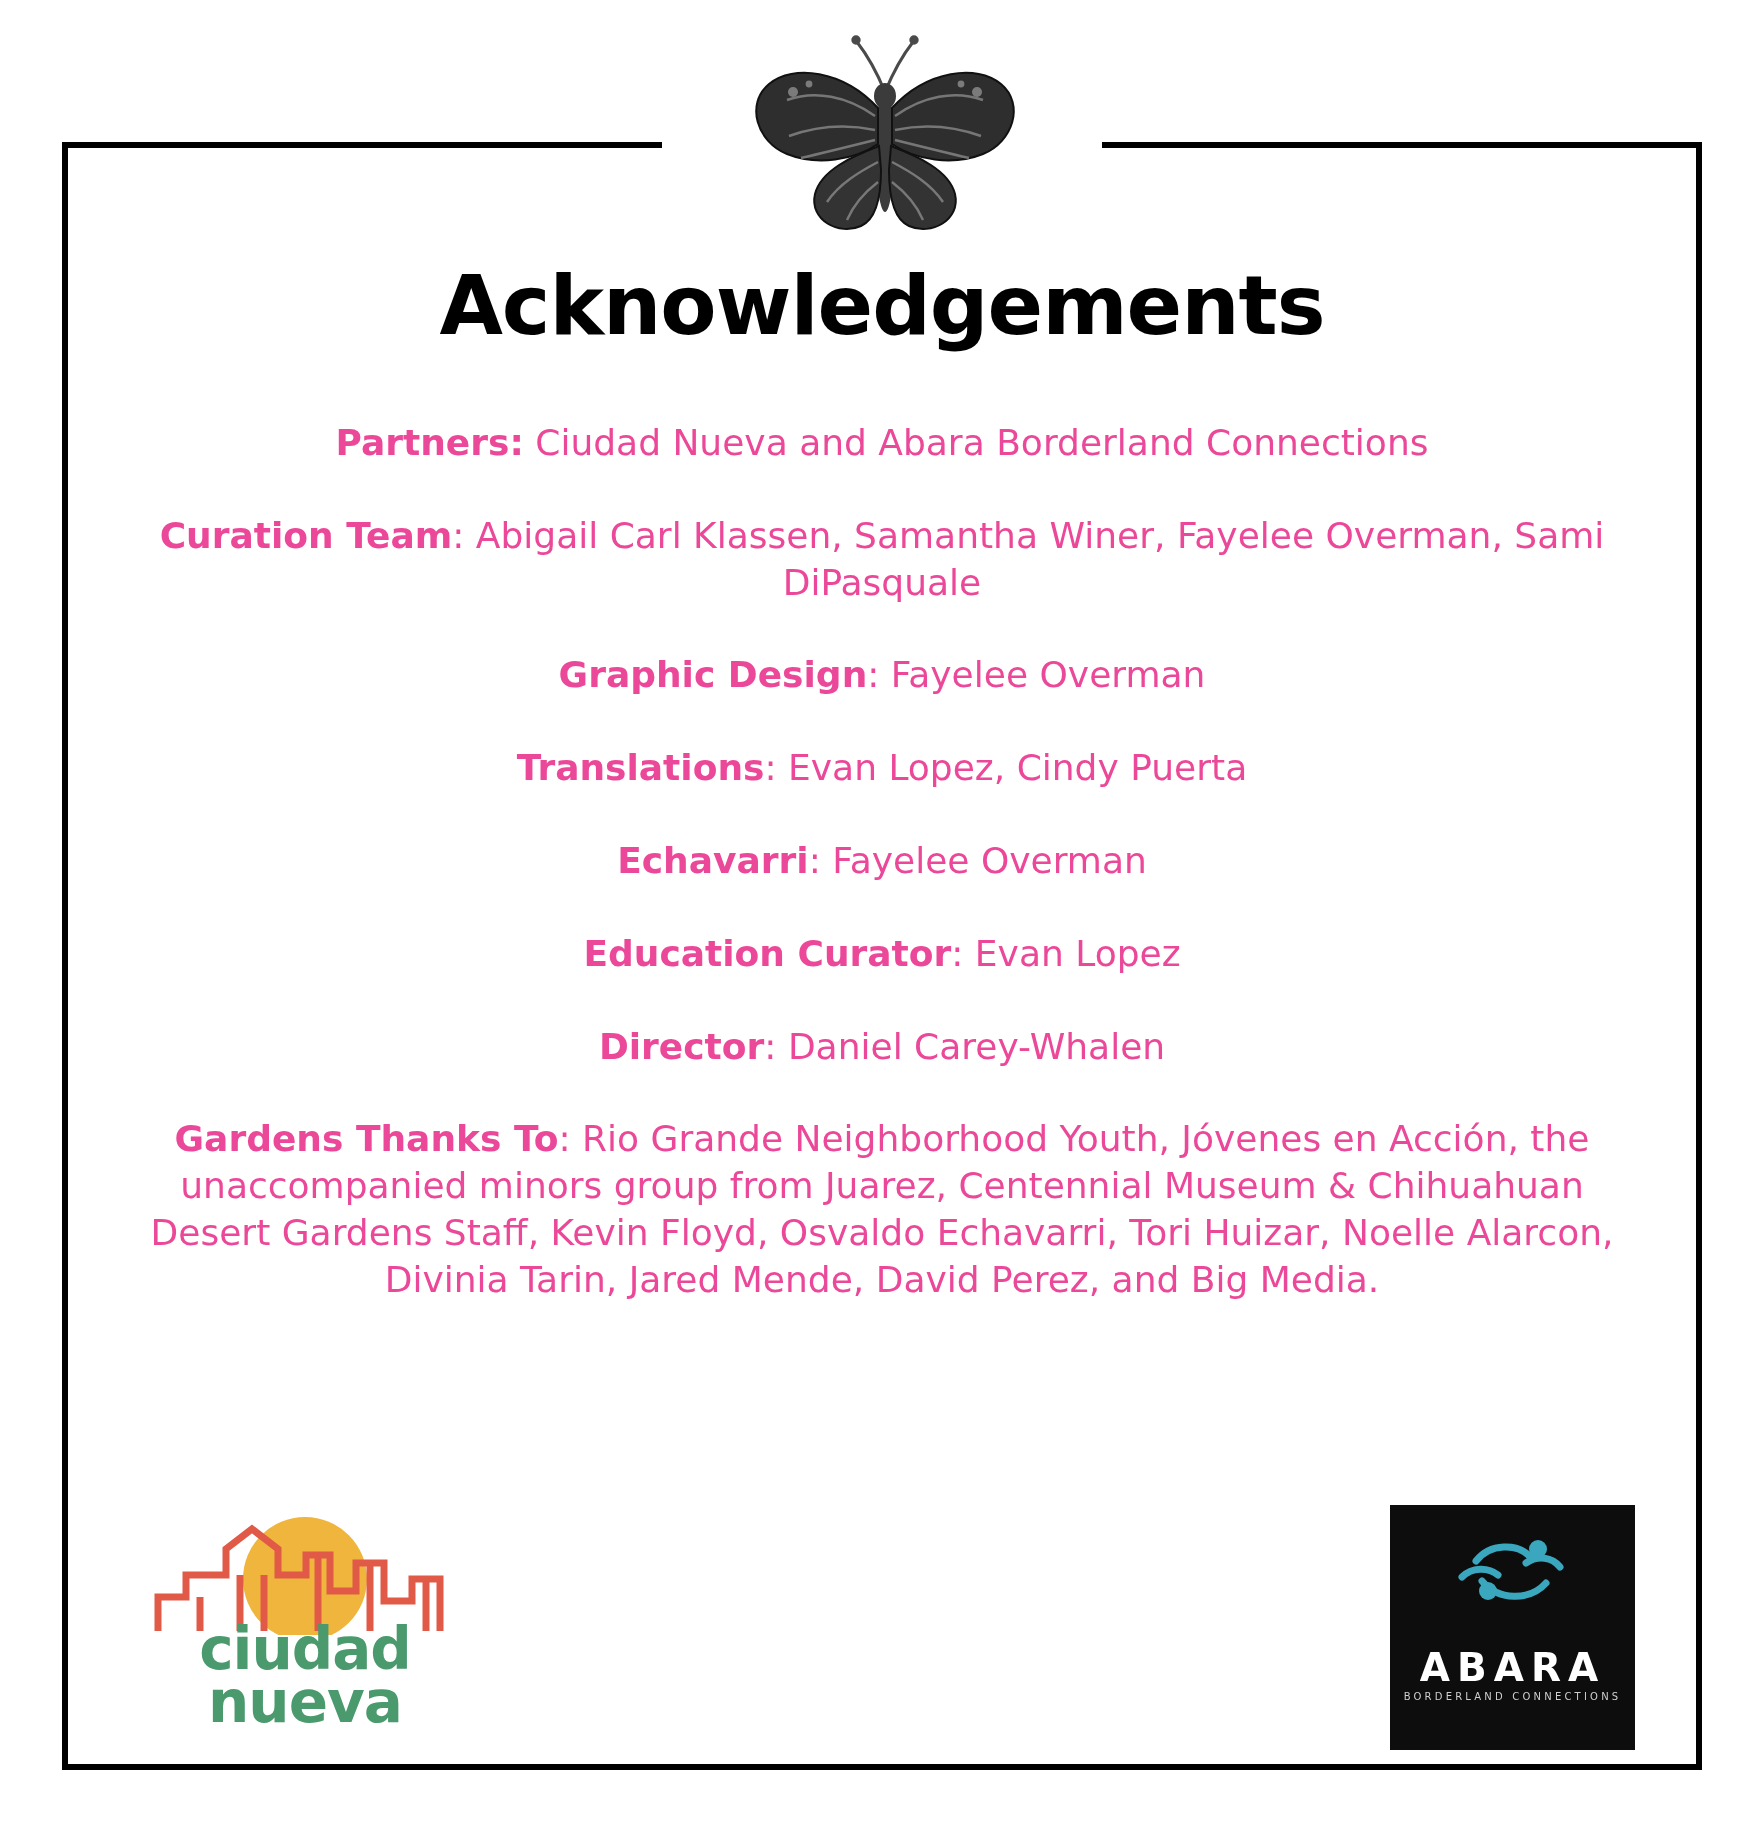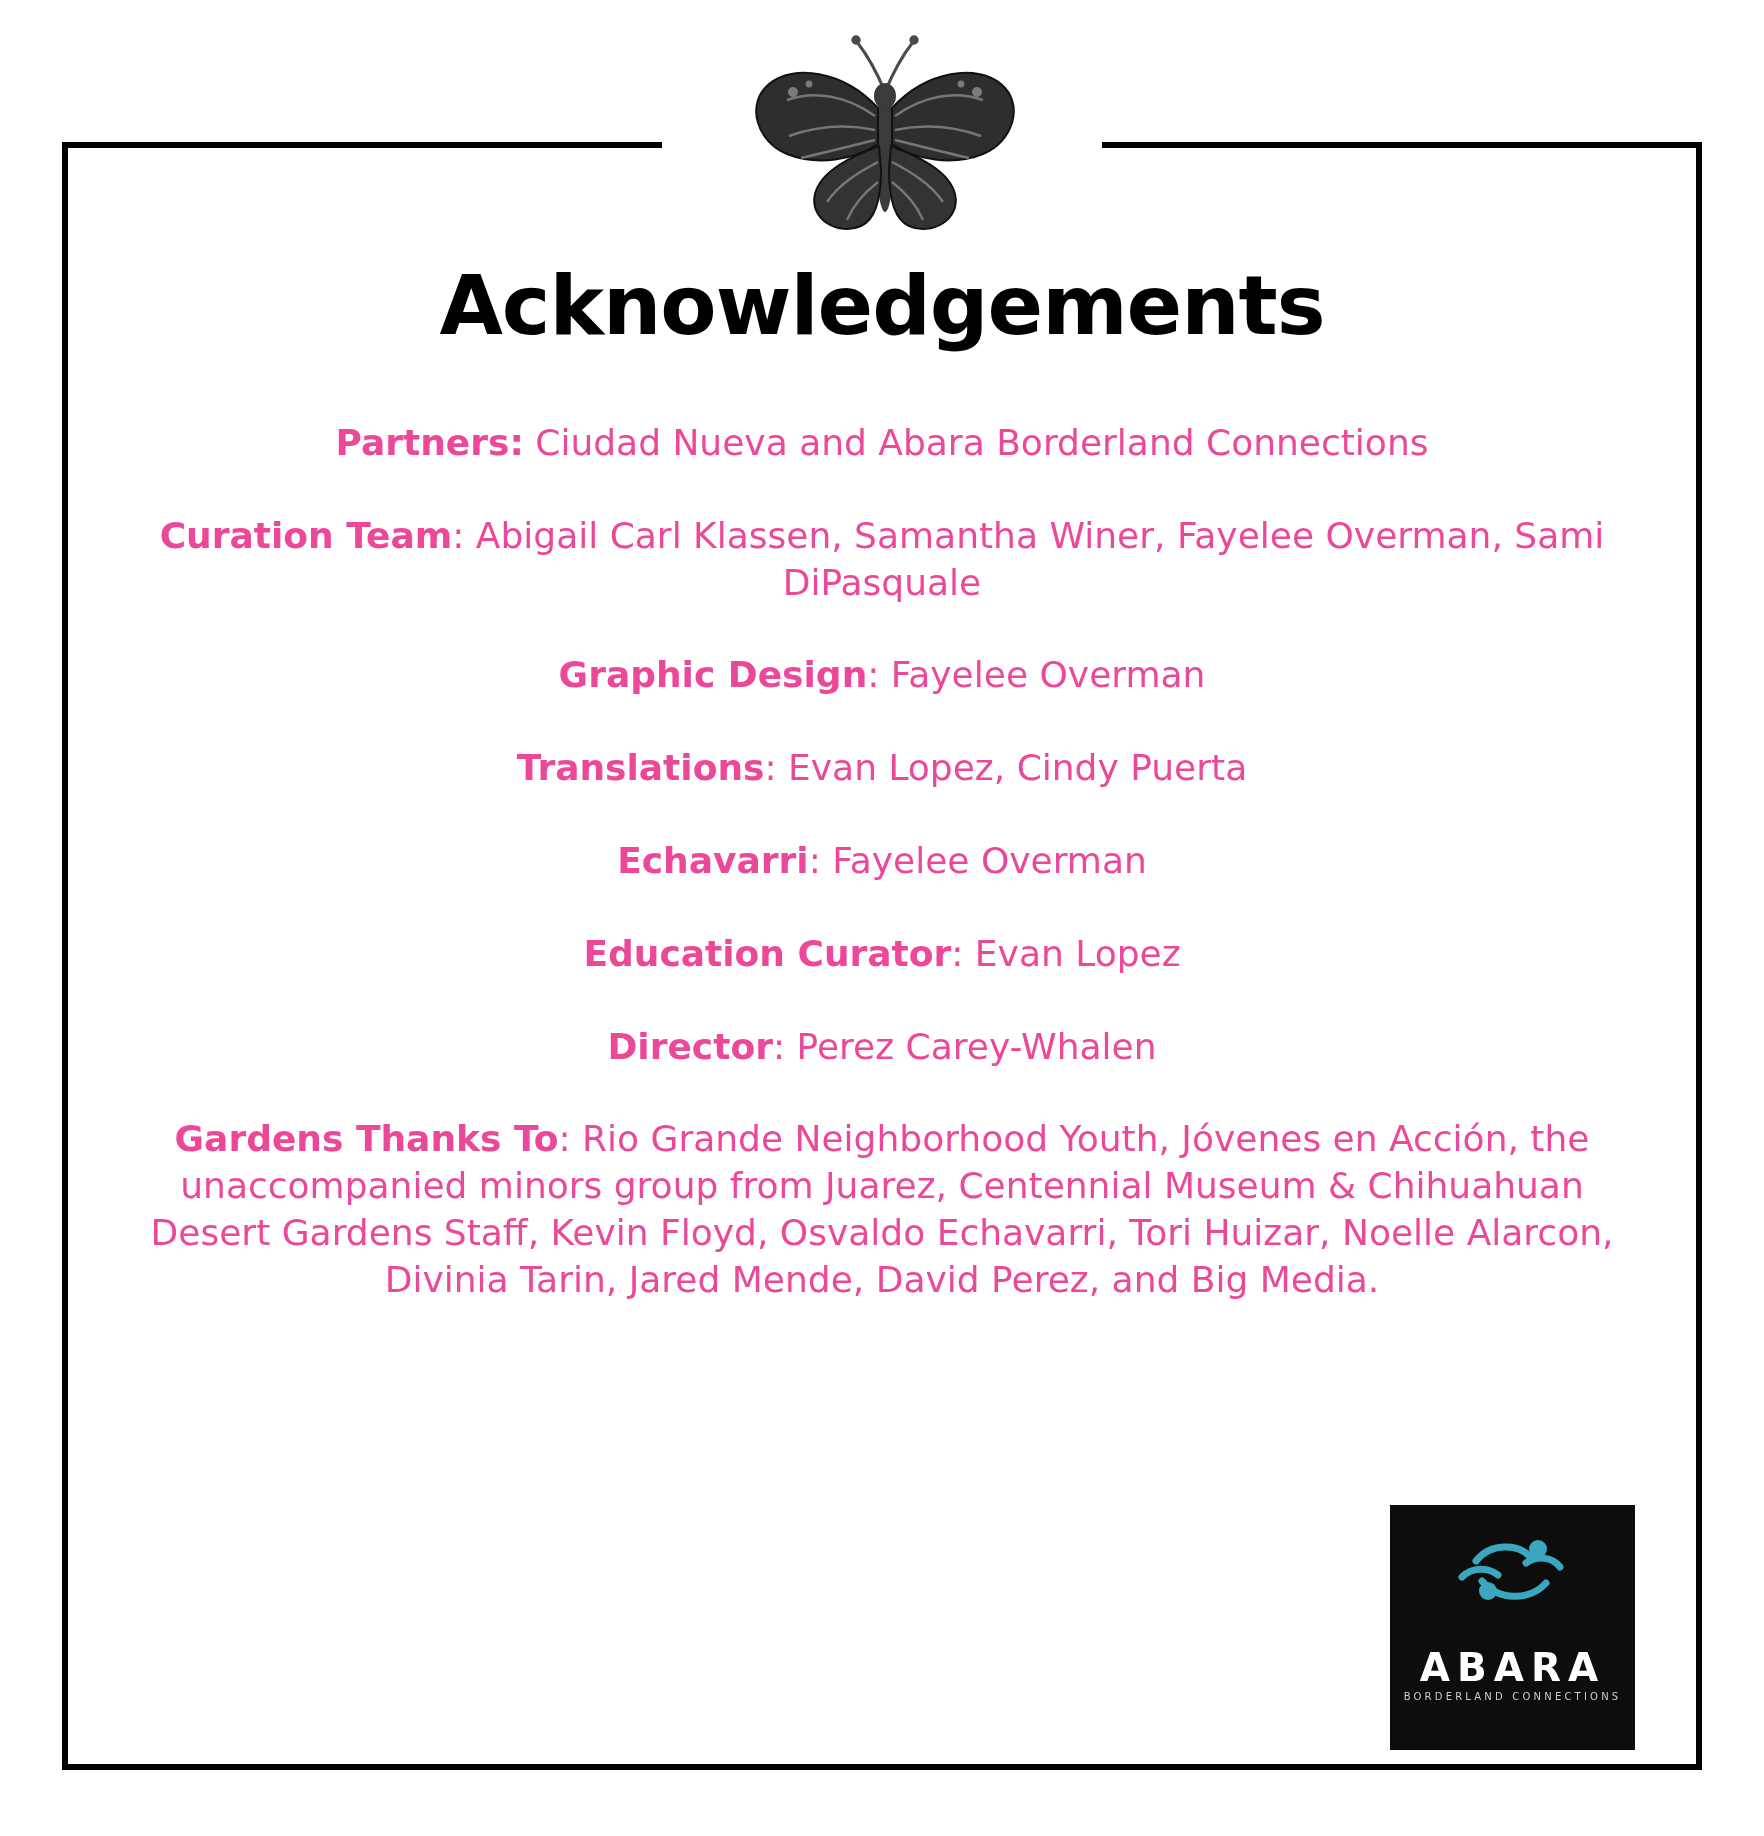--- a/index.html
+++ b/index.html
@@ -230,29 +230,47 @@
 
     <p class="credit-line">
       <span class="role">Echavarri</span><span>: Fayelee Overman</span>
     </p>
 
     <p class="credit-line">
       <span class="role">Education Curator</span><span>: Evan Lopez</span>
     </p>
 
     <p class="credit-line">
-      <span class="role">Director</span><span>: Perez Carey-Whalen</span>
+      <span class="role">Director</span><span>: Daniel Carey-Whalen</span>
     </p>
 
     <p class="credit-line thanks">
       <span class="role">Gardens Thanks To</span><span>: Rio Grande Neighborhood Youth, Jóvenes en Acción, the unaccompanied minors group from Juarez, Centennial Museum &amp; Chihuahuan Desert Gardens Staff, Kevin Floyd, Osvaldo Echavarri, Tori Huizar, Noelle Alarcon, Divinia Tarin, Jared Mende, David Perez, and Big Media.</span>
     </p>
 
   </div>
 
+  <div class="logo-ciudad">
+    <svg width="330" height="130" viewBox="0 0 330 130" xmlns="http://www.w3.org/2000/svg">
+      <circle cx="165" cy="74" r="62" fill="#f0b53c"></circle>
+      <g stroke="#e05a47" stroke-width="7" fill="none" stroke-linejoin="miter">
+        <path d="M18 126 L18 92 L46 92 L46 70 L86 70 L86 44 L112 24 L138 44 L138 70 L166 70 L166 50 L190 50 L190 86 L216 86 L216 58 L244 58 L244 96 L272 96 L272 74 L300 74 L300 126"></path>
+        <path d="M60 92 L60 126"></path>
+        <path d="M100 70 L100 126"></path>
+        <path d="M124 70 L124 126"></path>
+        <path d="M178 50 L178 126"></path>
+        <path d="M230 58 L230 126"></path>
+        <path d="M286 74 L286 126"></path>
+      </g>
+    </svg>
+    <div class="cn-wordmark">
+      <div>ciudad</div>
+      <div>nueva</div>
+    </div>
+  </div>
 
   <div class="logo-abara">
     <svg width="245" height="130" viewBox="0 0 245 130" xmlns="http://www.w3.org/2000/svg">
       <g fill="none" stroke="#3aa7bf" stroke-width="7" stroke-linecap="round">
         <path d="M86 56 C100 38 128 38 140 52"></path>
         <path d="M92 76 C108 96 140 96 156 78"></path>
         <path d="M72 72 C82 62 98 62 108 70"></path>
         <path d="M136 58 C148 50 162 52 170 62"></path>
       </g>
       <circle cx="148" cy="44" r="9" fill="#3aa7bf"></circle>

